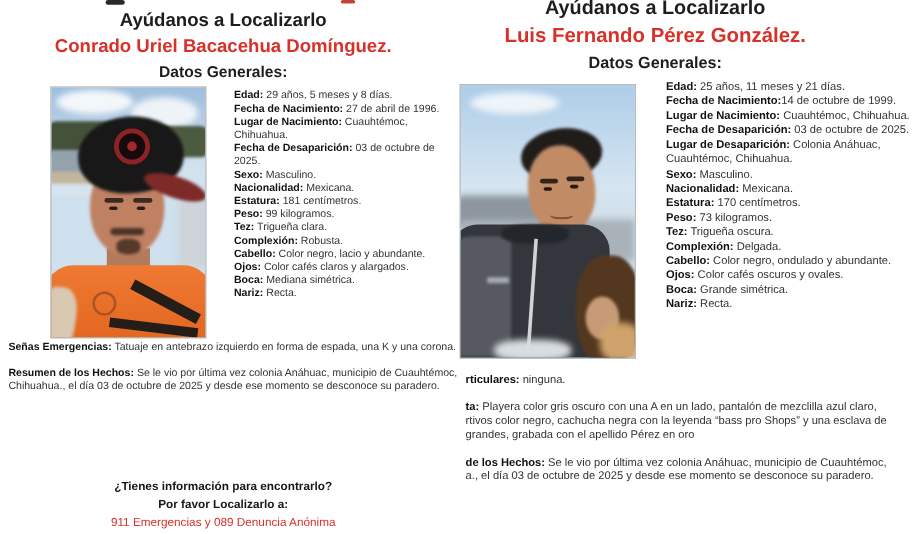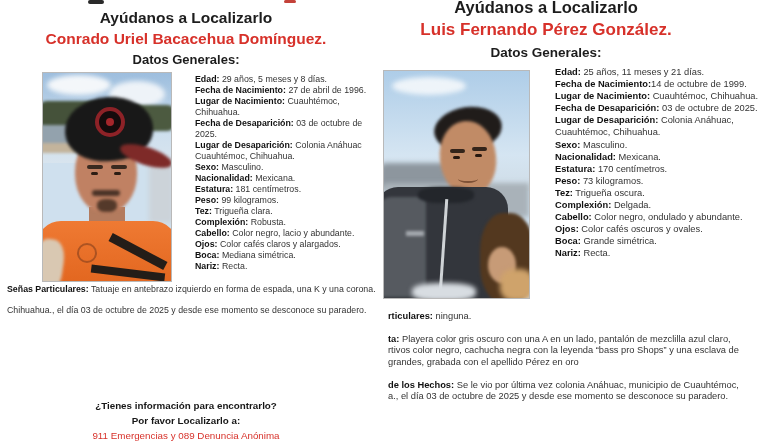--- a/index.html
+++ b/index.html
@@ -148,37 +148,37 @@
     <div class="strap1"></div>
     <div class="strap2"></div>
     <div class="arm blur1"></div>
   </div>
 
   <div class="fields" id="fields-left">
       <div class="field-row"><b>Edad:</b> 29 años, 5 meses y 8 días.</div>
       <div class="field-row"><b>Fecha de Nacimiento:</b> 27 de abril de 1996.</div>
       <div class="field-row"><b>Lugar de Nacimiento:</b> Cuauhtémoc, Chihuahua.</div>
       <div class="field-row"><b>Fecha de Desaparición:</b> 03 de octubre de 2025.</div>
-      <div class="field-row"><b>Lugar de Desaparición:</b> Colonia Anáhuac Cuauhtémoc, Chihuahua.</div>
       <div class="field-row"><b>Sexo:</b> Masculino.</div>
       <div class="field-row"><b>Nacionalidad:</b> Mexicana.</div>
       <div class="field-row"><b>Estatura:</b> 181 centímetros.</div>
       <div class="field-row"><b>Peso:</b> 99 kilogramos.</div>
       <div class="field-row"><b>Tez:</b> Trigueña clara.</div>
       <div class="field-row"><b>Complexión:</b> Robusta.</div>
       <div class="field-row"><b>Cabello:</b> Color negro, lacio y abundante.</div>
       <div class="field-row"><b>Ojos:</b> Color cafés claros y alargados.</div>
       <div class="field-row"><b>Boca:</b> Mediana simétrica.</div>
       <div class="field-row"><b>Nariz:</b> Recta.</div>
     </div>
   <div class="paras" id="paras-left">
       <div class="para">
-        <div class="para-line"><b>Señas Particulares:</b> Tatuaje en antebrazo izquierdo en forma de espada, una K y una corona.</div>
-      </div>
-      <div class="para">
+        <div class="para-line"><b>Señas Emergencias:</b> Tatuaje en antebrazo izquierdo en forma de espada, una K y una corona.</div>
+      </div>
+      <div class="para">
+        <div class="para-line"><b>Resumen de los Hechos:</b> Se le vio por última vez colonia Anáhuac, municipio de Cuauhtémoc,</div>
         <div class="para-line">Chihuahua., el día 03 de octubre de 2025 y desde ese momento se desconoce su paradero.</div>
       </div>
     </div>
 
   <div class="footer">
     <div class="q">¿Tienes información para encontrarlo?</div>
     <div class="i">Por favor Localizarlo a:</div>
     <div class="c">911 Emergencias y 089 Denuncia Anónima</div>
   </div>
 </div>

